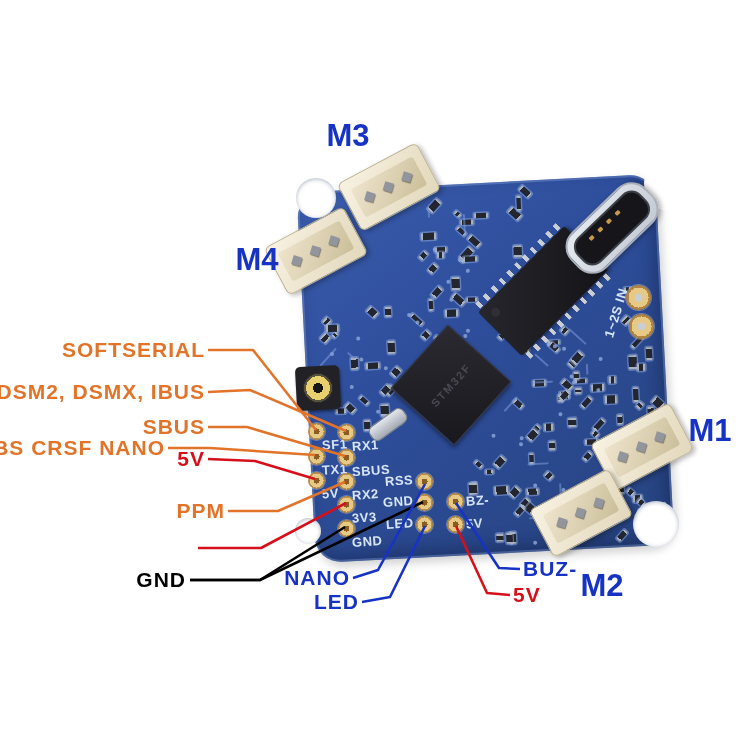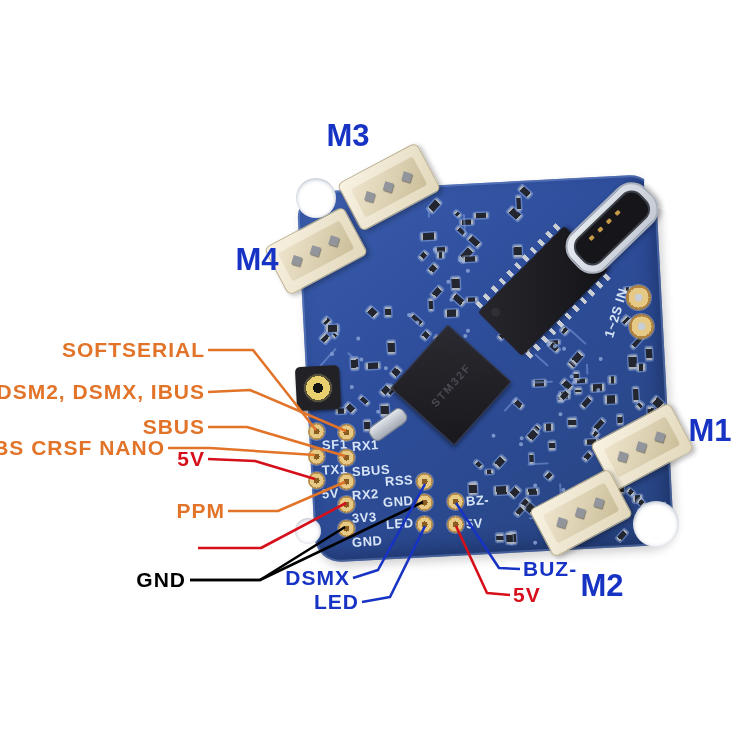--- a/index.html
+++ b/index.html
@@ -340,21 +340,21 @@
       <polyline points="510,595 487,593 456,526" fill="none" stroke="#D6101B" stroke-width="2.6" stroke-linejoin="round"></polyline>
     </svg>
   <div id="labels">
       <div class="ann" style="color: rgb(226, 116, 42); top: 337px; right: 545px;">SOFTSERIAL</div>
       <div class="ann" style="color: rgb(226, 116, 42); top: 379px; right: 545px;">DSM2, DSMX, IBUS</div>
       <div class="ann" style="color: rgb(226, 116, 42); top: 414px; right: 545px;">SBUS</div>
       <div class="ann" style="color: rgb(226, 116, 42); top: 435px; right: 585px;">TBS CRSF NANO</div>
       <div class="ann" style="color: rgb(214, 16, 27); top: 446px; right: 545px;">5V</div>
       <div class="ann" style="color: rgb(226, 116, 42); top: 498px; right: 525px;">PPM</div>
       <div class="ann" style="color: rgb(0, 0, 0); top: 567px; right: 564px;">GND</div>
-      <div class="ann" style="color: rgb(23, 51, 196); top: 565px; right: 400px;">DSMX</div>
+      <div class="ann" style="color: rgb(23, 51, 196); top: 565px; right: 400px;">NANO</div>
       <div class="ann" style="color: rgb(23, 51, 196); top: 589px; right: 391px;">LED</div>
       <div class="ann" style="color: rgb(23, 51, 196); top: 556px; left: 523px;">BUZ-</div>
       <div class="ann" style="color: rgb(214, 16, 27); top: 582px; left: 513px;">5V</div>
       <div class="mlabel" style="color: rgb(23, 51, 196); left: 303px; top: 117px;">M3</div>
       <div class="mlabel" style="color: rgb(23, 51, 196); left: 212px; top: 241px;">M4</div>
       <div class="mlabel" style="color: rgb(23, 51, 196); left: 665px; top: 412px;">M1</div>
       <div class="mlabel" style="color: rgb(23, 51, 196); left: 557px; top: 567px;">M2</div>
     </div>
 
 </div>

